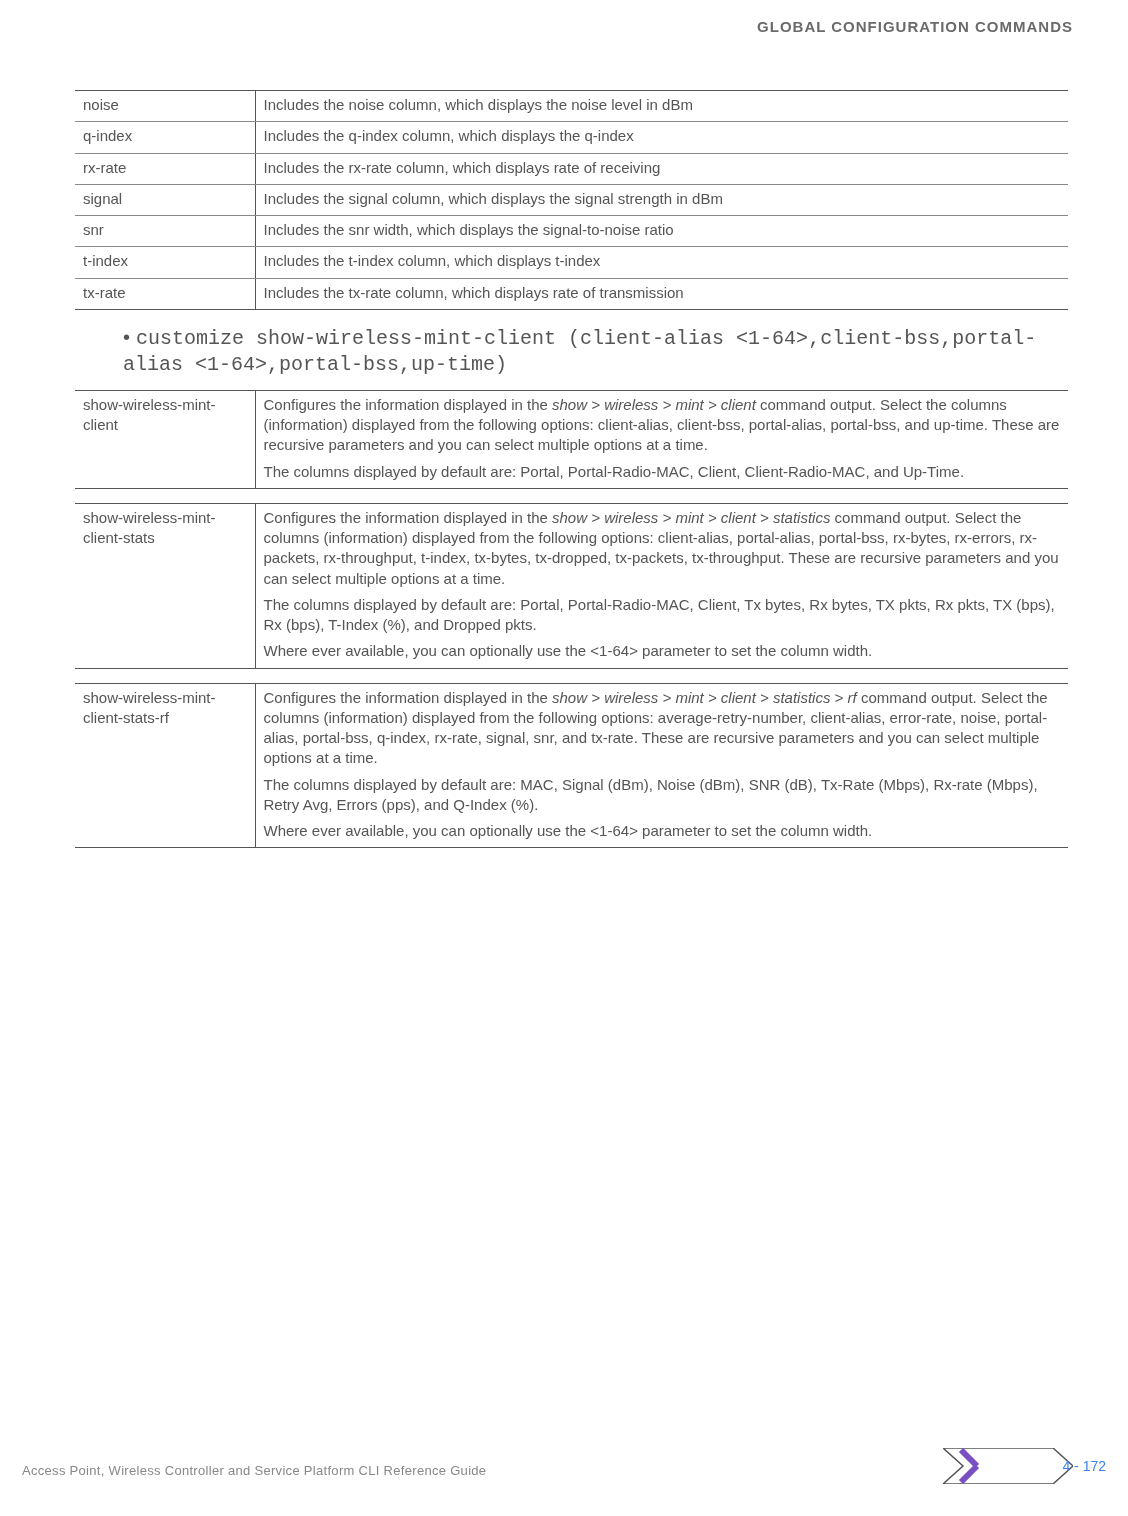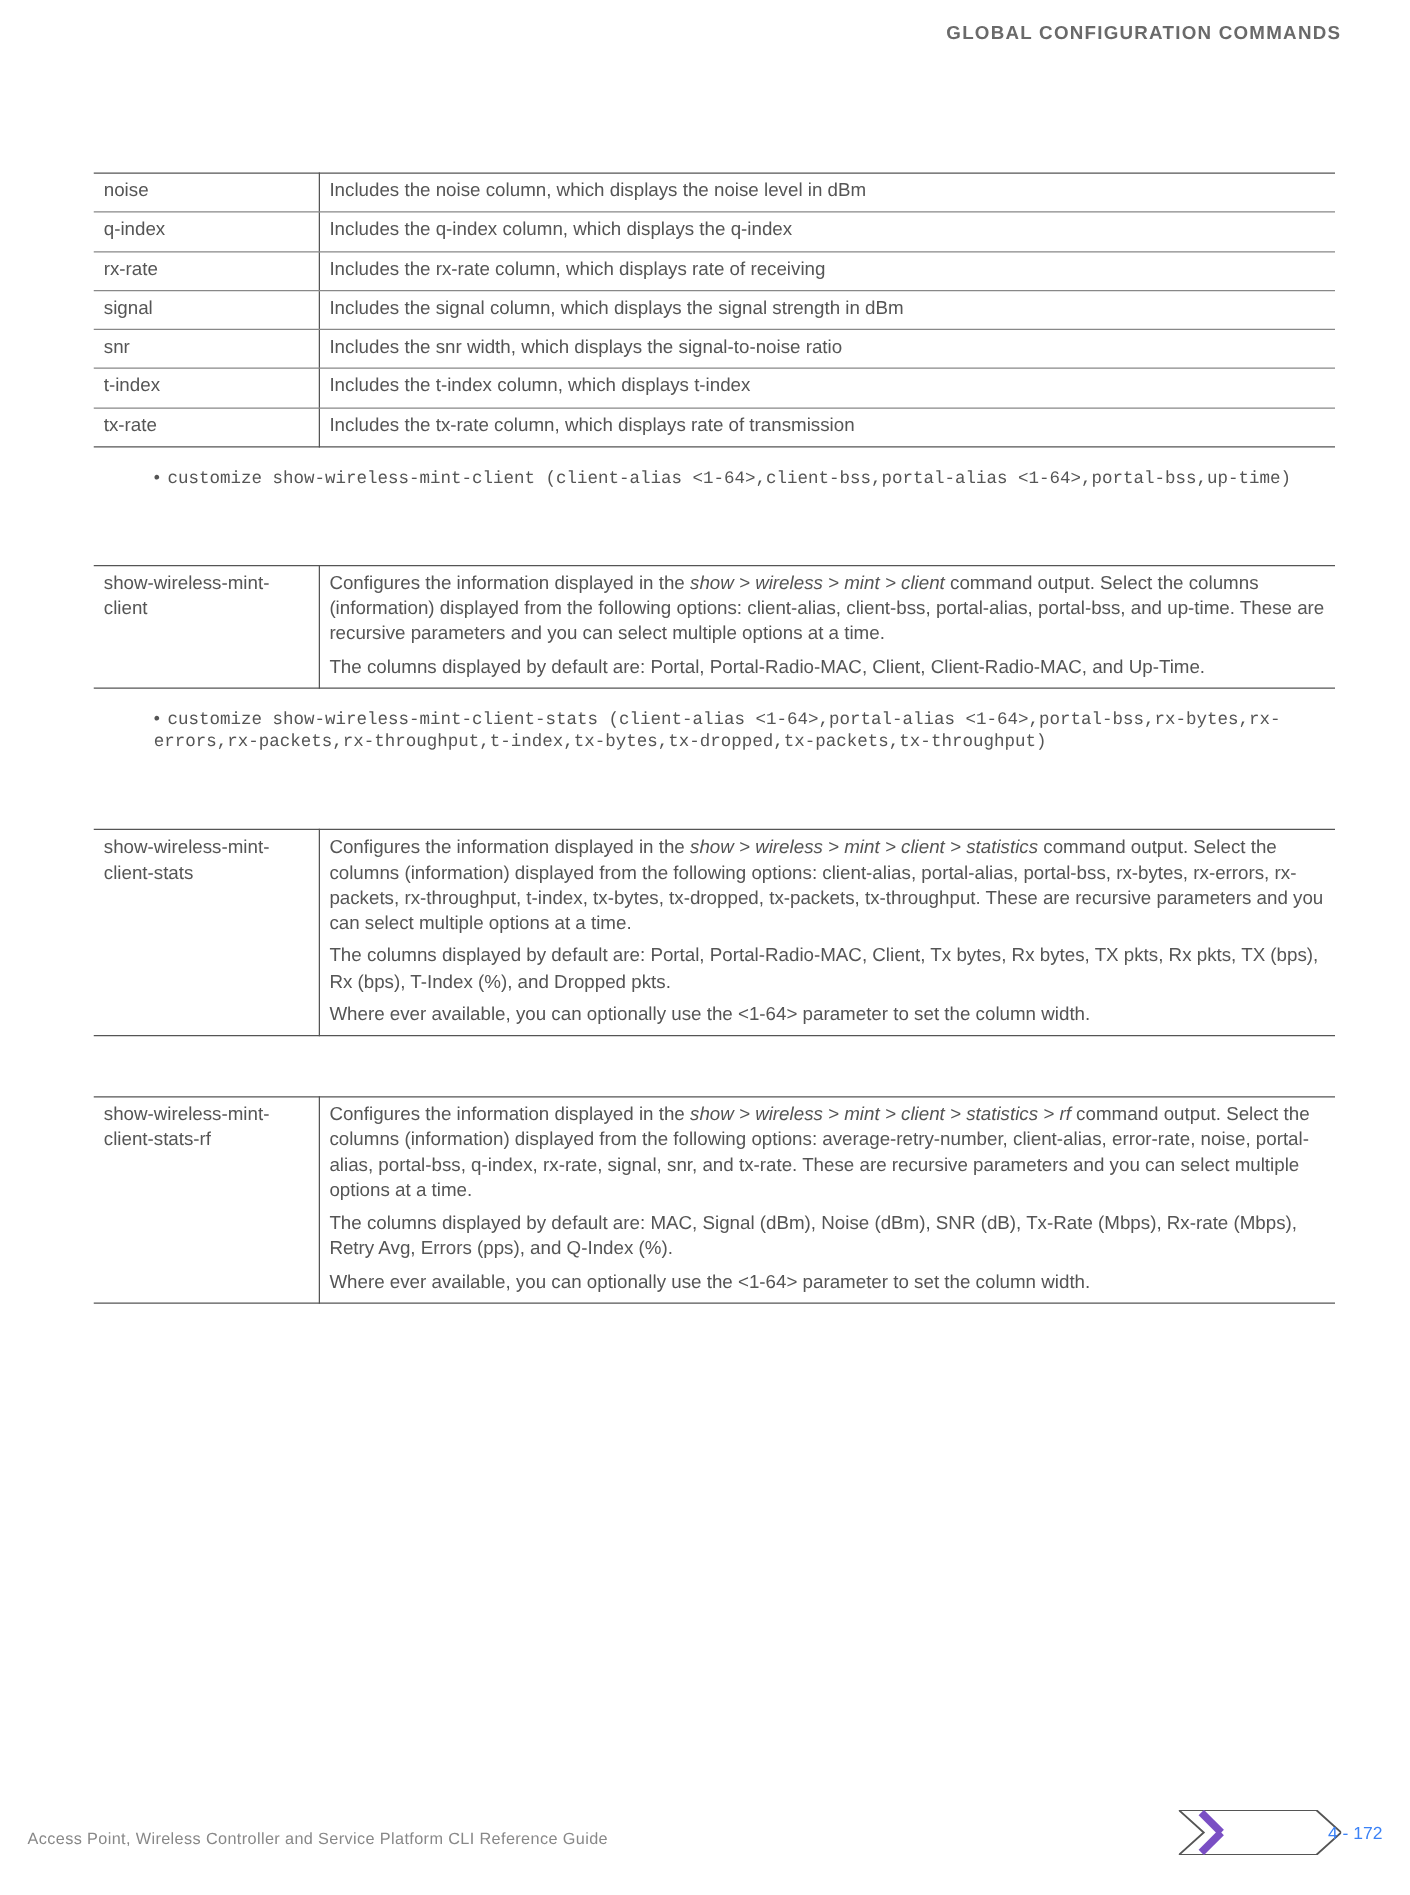--- a/index.html
+++ b/index.html
@@ -20,21 +20,20 @@
       color: #6a6a6a;
       font-weight: 700;
     }
     .content {
       padding: 55px 60px 0 75px;
     }
     table.param {
       width: 100%;
       border-collapse: collapse;
       margin-bottom: 14px;
-      margin-top: 48px;
     }
     table.param td {
       border-top: 1px solid #888;
       border-bottom: 1px solid #888;
       padding: 4px 8px 6px 8px;
       vertical-align: top;
       font-size: 15px;
       line-height: 1.35;
       color: #555;
     }
@@ -44,21 +43,21 @@
       width: 180px;
       border-right: 1.5px solid #555;
       padding-right: 10px;
     }
     table.param td.desc p { margin-bottom: 6px; }
     table.param td.desc p:last-child { margin-bottom: 0; }
     em.cmd { font-style: italic; }
     .bullet-block {
       padding: 0 0 12px 48px;
       font-family: "Courier New", monospace;
-      font-size: 14px;
+      font-size: 20px;
       color: #555;
       line-height: 1.3;
     }
     .bullet-block .dot {
       font-family: Arial, sans-serif;
       padding-right: 6px;
     }
     .footer {
       position: absolute;
       bottom: 30px;
@@ -138,21 +137,20 @@
         <tr>
       <td class="name">show-wireless-mint-client</td>
       <td class="desc">
         <p><span>Configures the information displayed in the </span><em class="cmd">show &gt; wireless &gt; mint &gt; client</em><span> command output. Select the columns (information) displayed from the following options: client-alias, client-bss, portal-alias, portal-bss, and up-time. These are recursive parameters and you can select multiple options at a time.</span></p>
         <p>The columns displayed by default are: Portal, Portal-Radio-MAC, Client, Client-Radio-MAC, and Up-Time.</p>
       </td>
     </tr>
   </tbody>
     </table>
 
-  <div class="bullet-block"><span class="dot">•</span><span>customize show-wireless-mint-client-stats (client-alias &lt;1-64&gt;,portal-alias &lt;1-64&gt;,portal-bss,rx-bytes,rx-errors,rx-packets,rx-throughput,t-index,tx-bytes,tx-dropped,tx-packets,tx-throughput)</span></div>
 
   <table class="param">
     <tbody>
         <tr>
       <td class="name">show-wireless-mint-client-stats</td>
       <td class="desc">
         <p><span>Configures the information displayed in the </span><em class="cmd">show &gt; wireless &gt; mint &gt; client &gt; statistics</em><span> command output. Select the columns (information) displayed from the following options: client-alias, portal-alias, portal-bss, rx-bytes, rx-errors, rx-packets, rx-throughput, t-index, tx-bytes, tx-dropped, tx-packets, tx-throughput. These are recursive parameters and you can select multiple options at a time.</span></p>
         <p>The columns displayed by default are: Portal, Portal-Radio-MAC, Client, Tx bytes, Rx bytes, TX pkts, Rx pkts, TX (bps), Rx (bps), T-Index (%), and Dropped pkts.</p>
         <p>Where ever available, you can optionally use the &lt;1-64&gt; parameter to set the column width.</p>
       </td>

